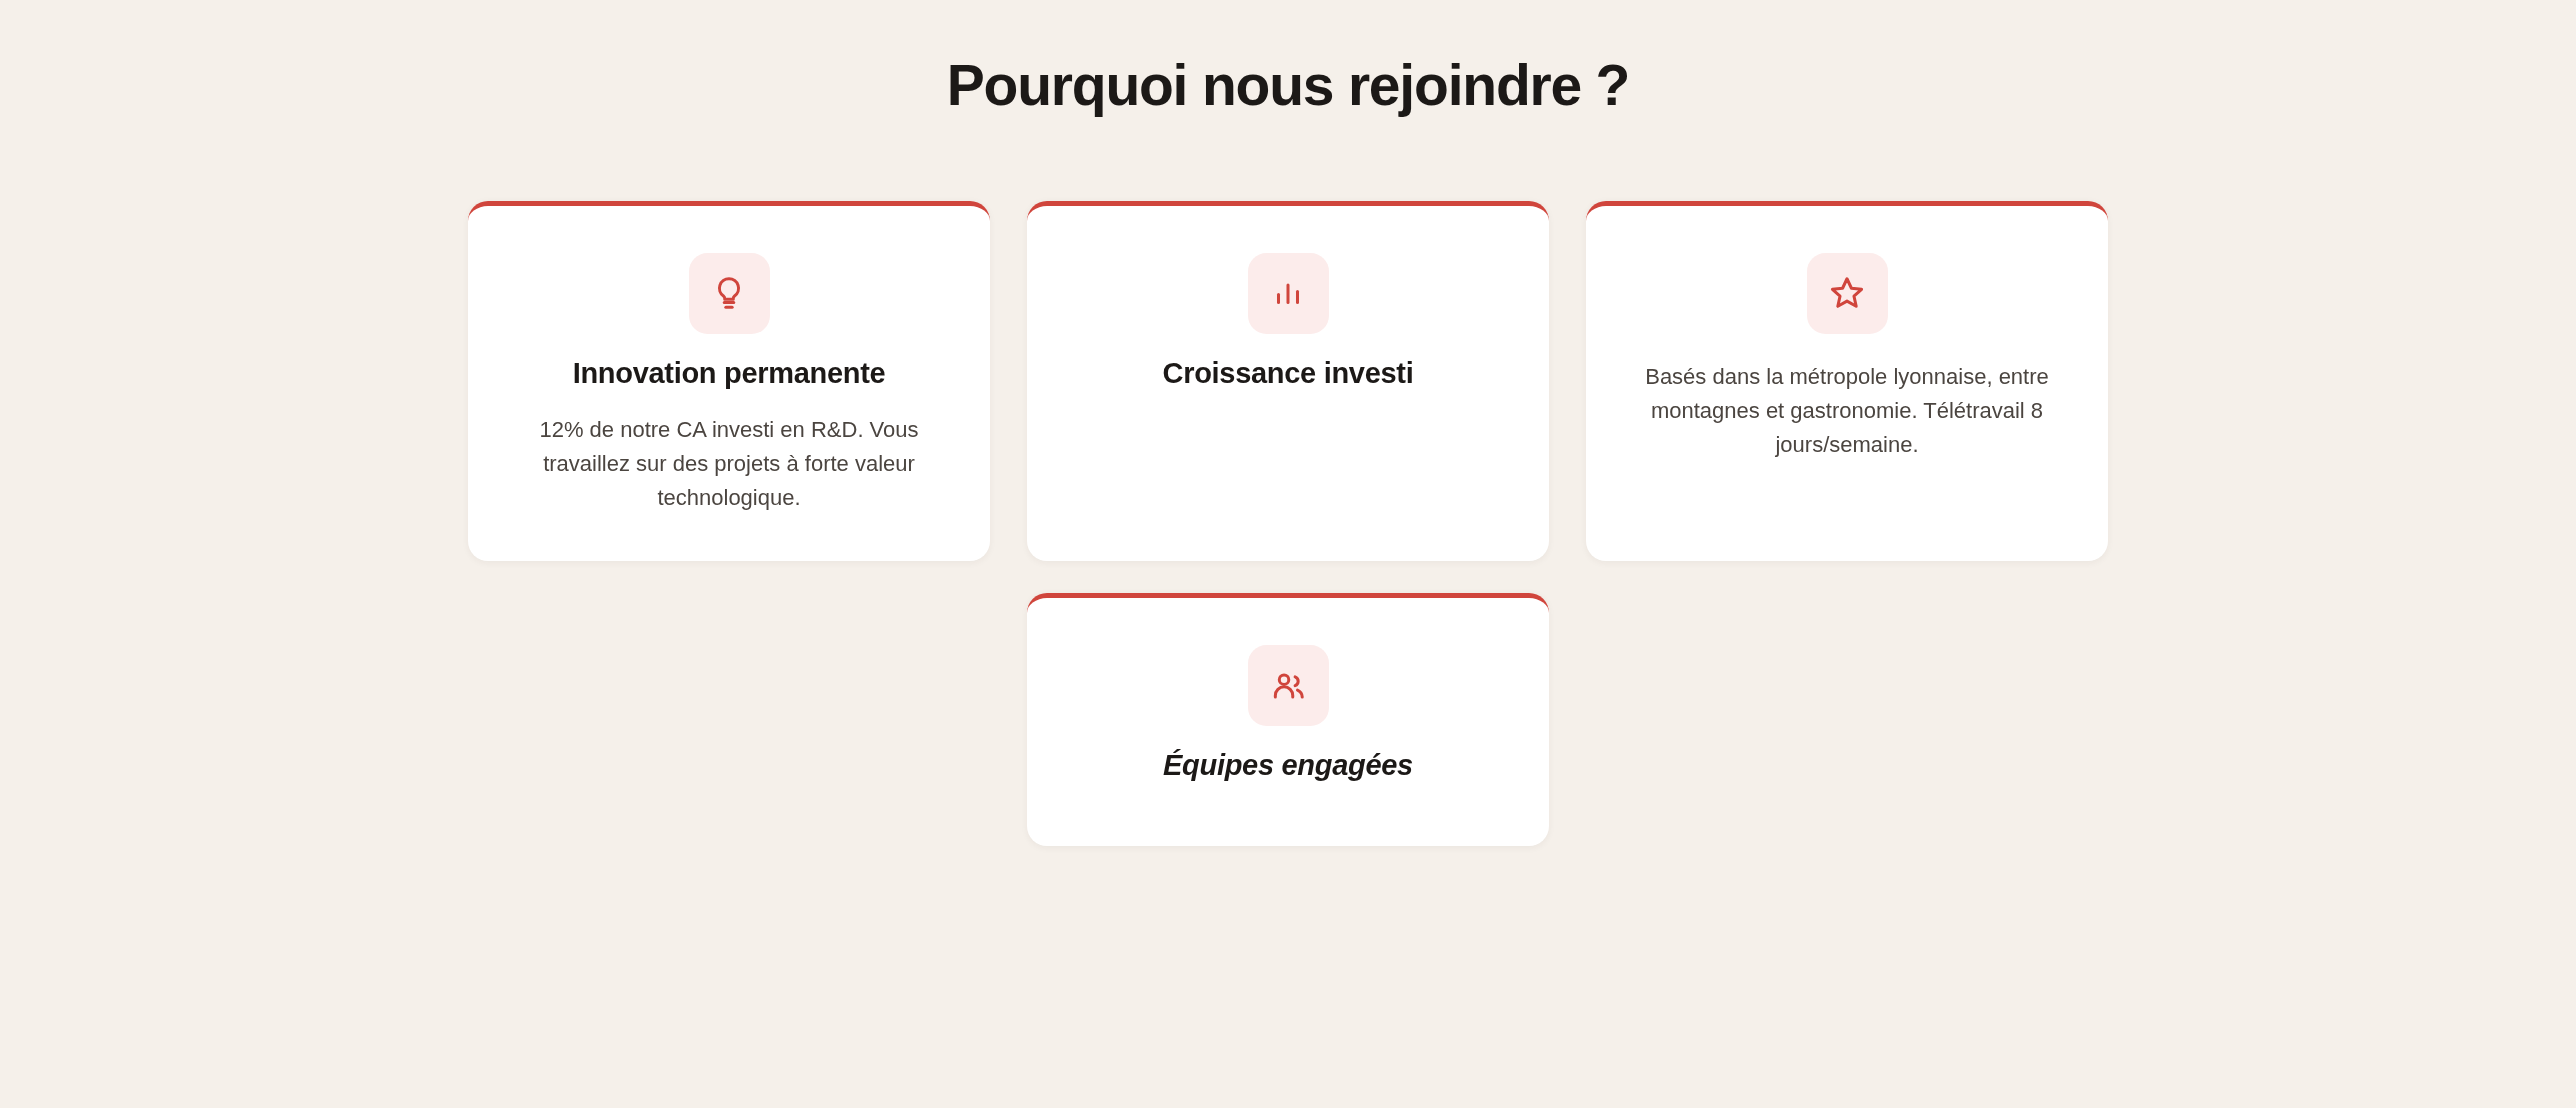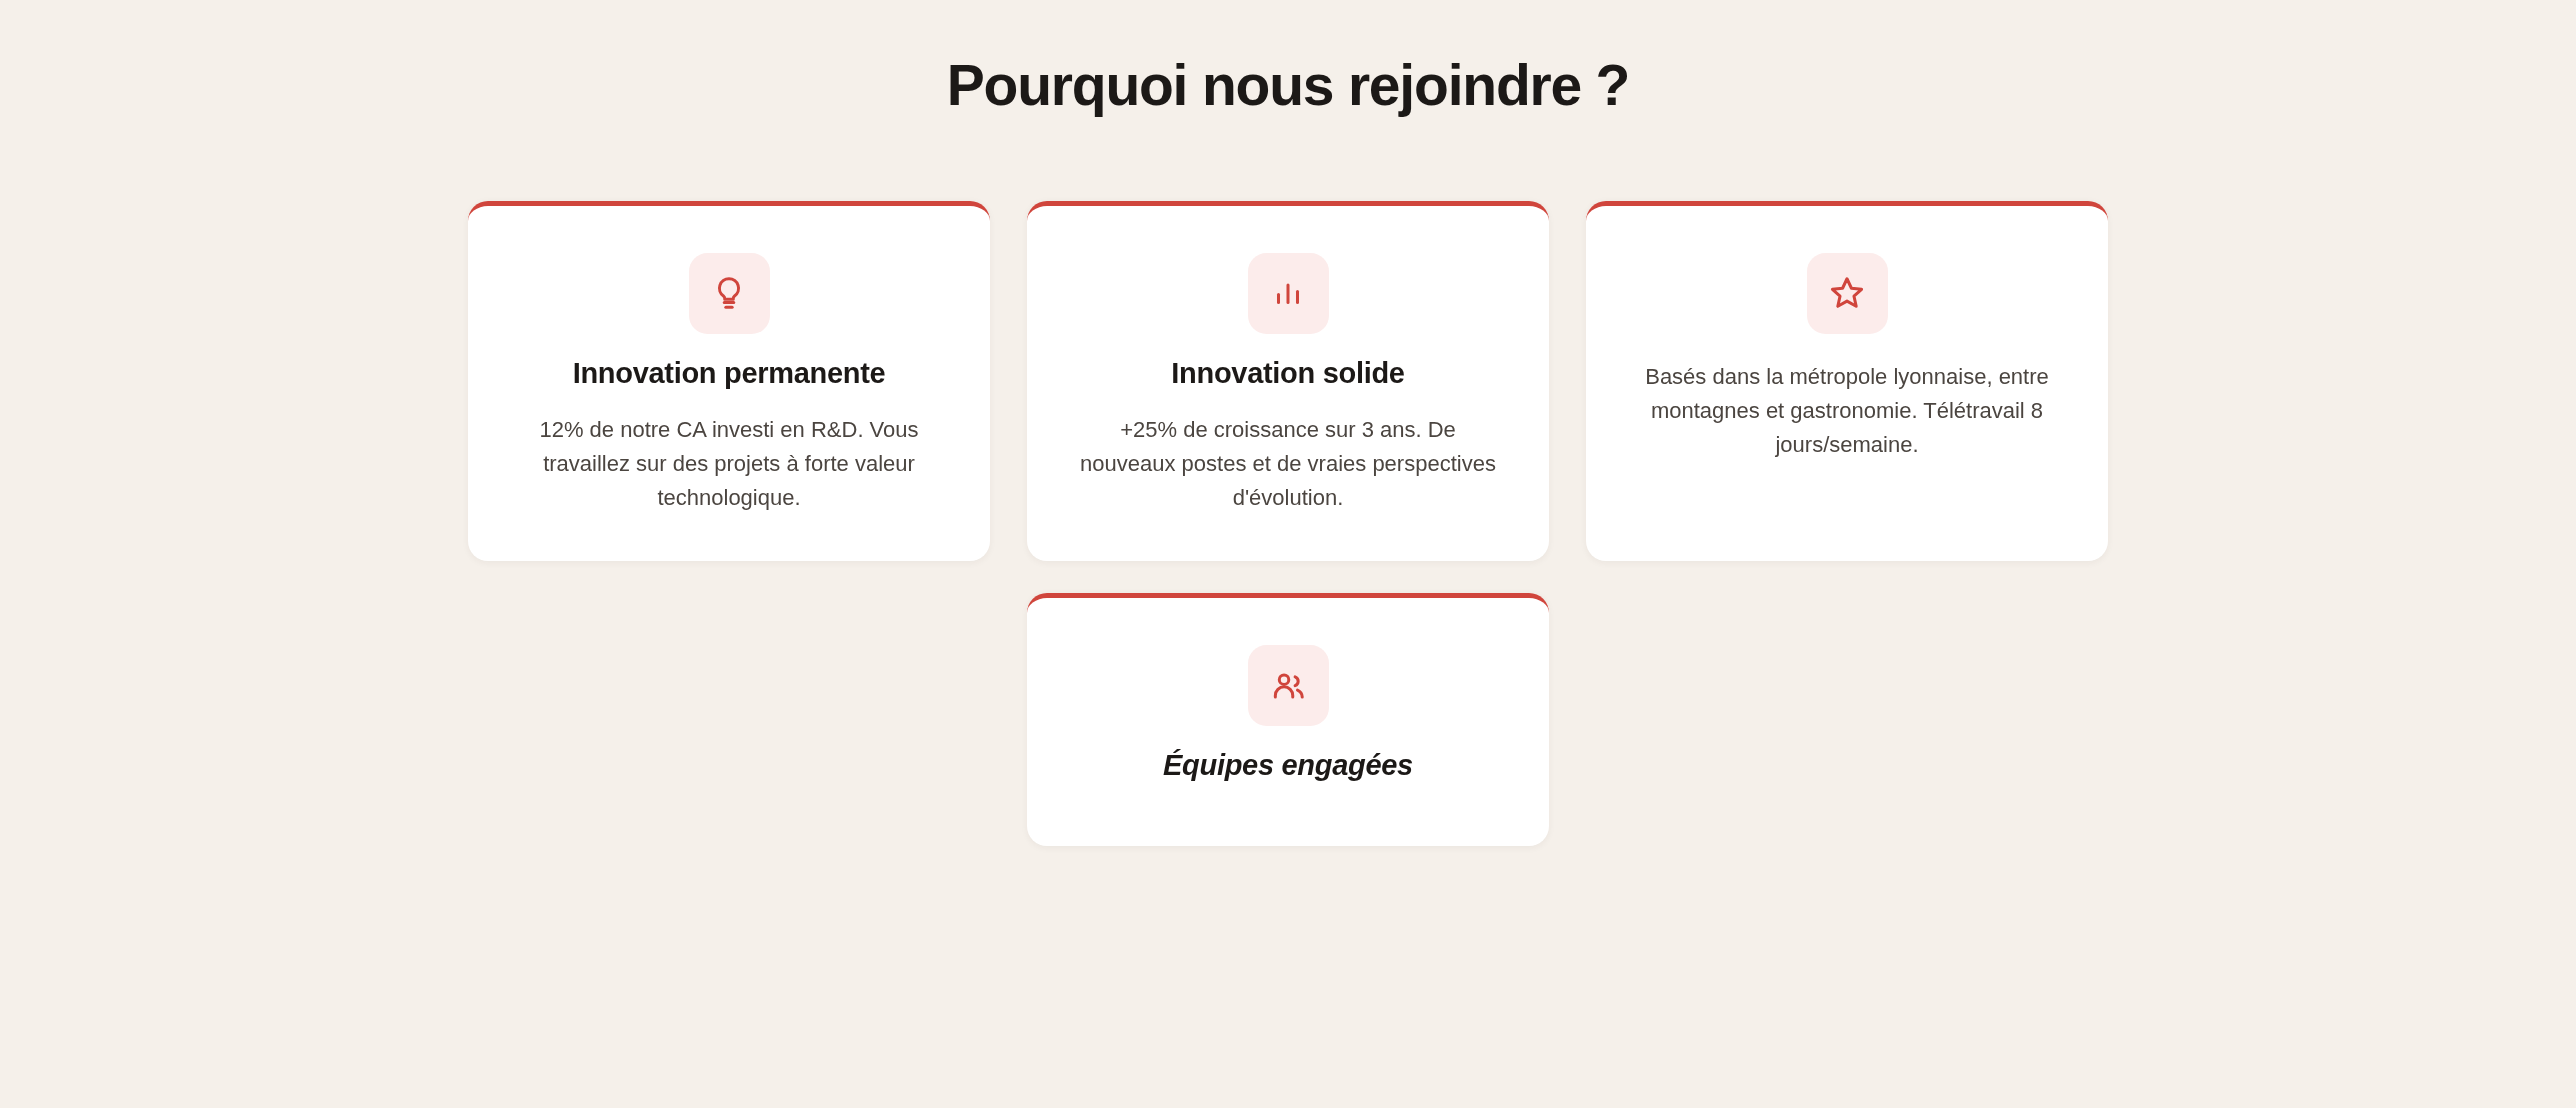--- a/index.html
+++ b/index.html
@@ -116,22 +116,21 @@
     </div>
 
     <div class="card">
       <div class="card-icon-wrap">
         <svg viewBox="0 0 24 24" fill="none" stroke="#d0453c" stroke-width="1.9" stroke-linecap="round" stroke-linejoin="round">
           <path d="M6 18V13"></path>
           <path d="M12 18V7"></path>
           <path d="M18 18V11"></path>
         </svg>
       </div>
-      <h3 class="card-title">Innovation solide</h3>
-      <p class="card-text">+25% de croissance sur 3 ans. De nouveaux postes et de vraies perspectives d'évolution.</p>
+      <h3 class="card-title">Croissance investi</h3>
     </div>
 
     <div class="card">
       <div class="card-icon-wrap">
         <svg viewBox="0 0 24 24" fill="none" stroke="#d0453c" stroke-width="1.9" stroke-linecap="round" stroke-linejoin="round">
           <polygon points="12 3 14.8 9 21.2 9.7 16.4 14 17.8 20.4 12 17.1 6.2 20.4 7.6 14 2.8 9.7 9.2 9"></polygon>
         </svg>
       </div>
       <p class="card-text">Basés dans la métropole lyonnaise, entre montagnes et gastronomie. Télétravail 8 jours/semaine.</p>
     </div>

